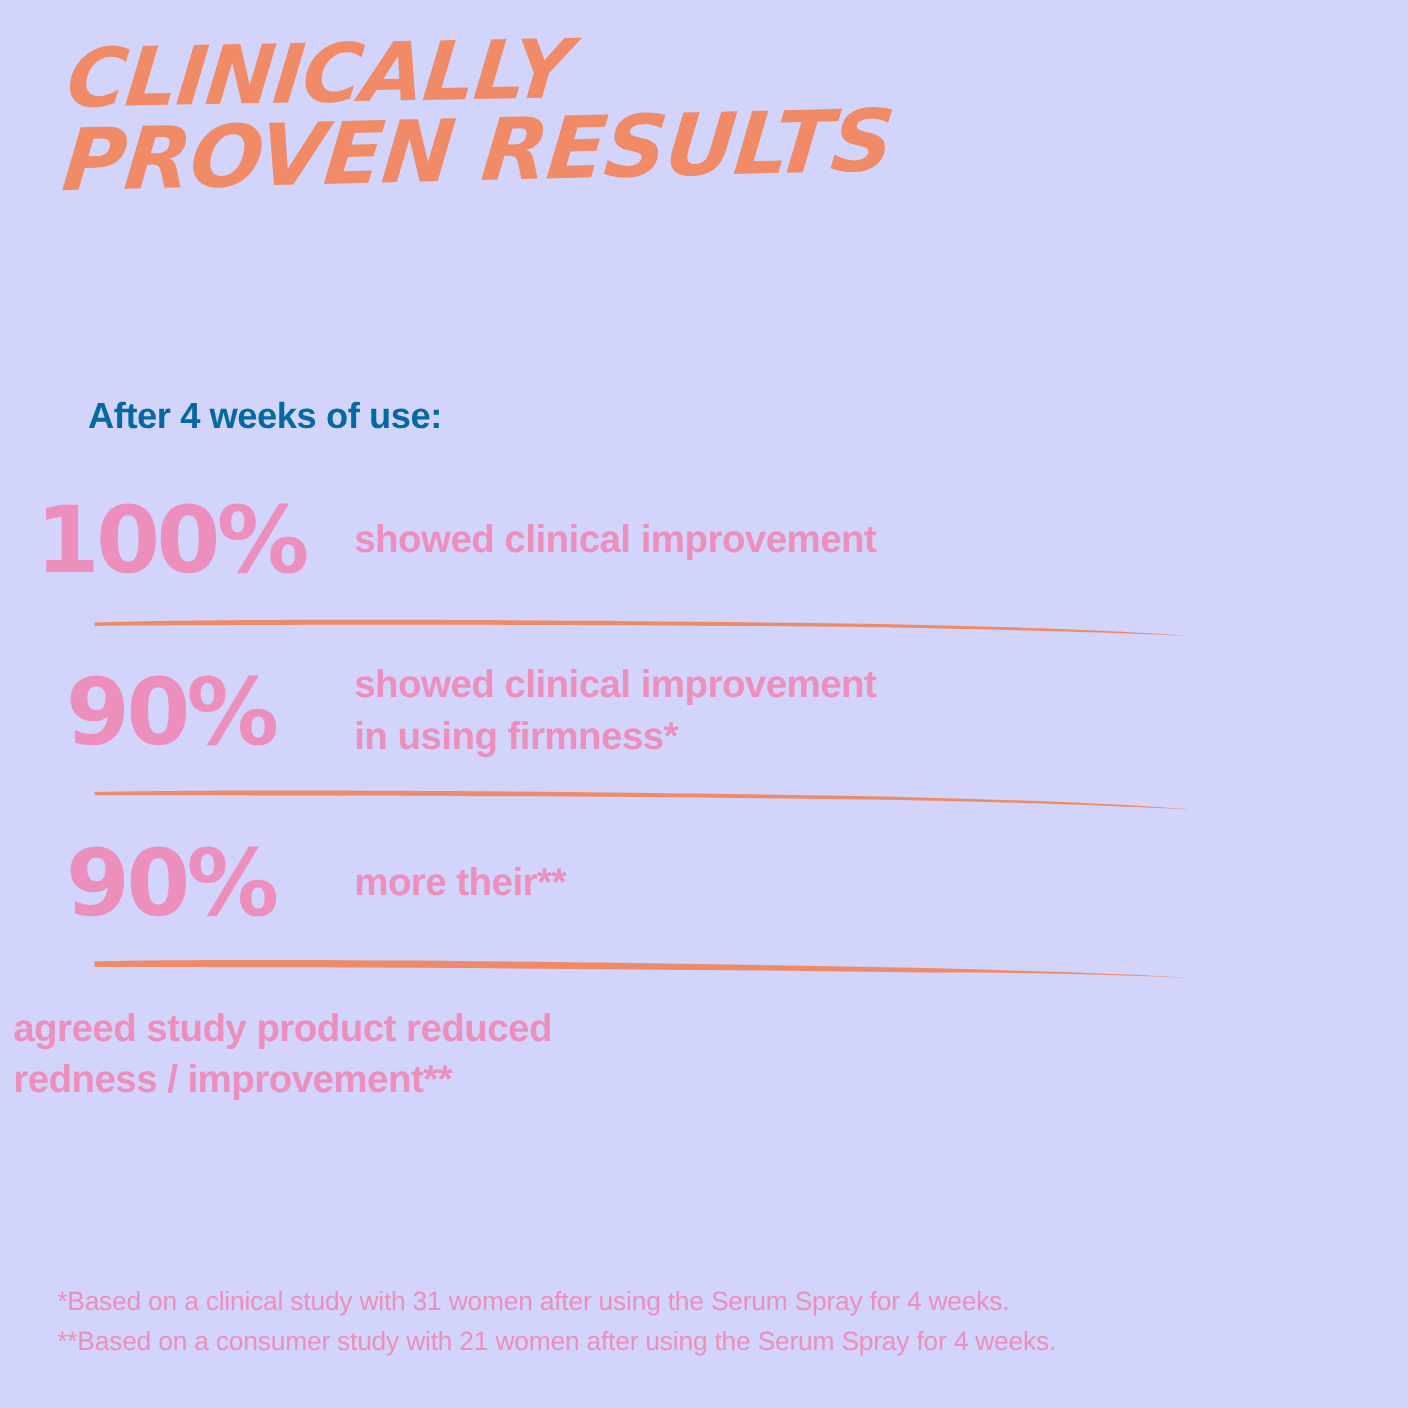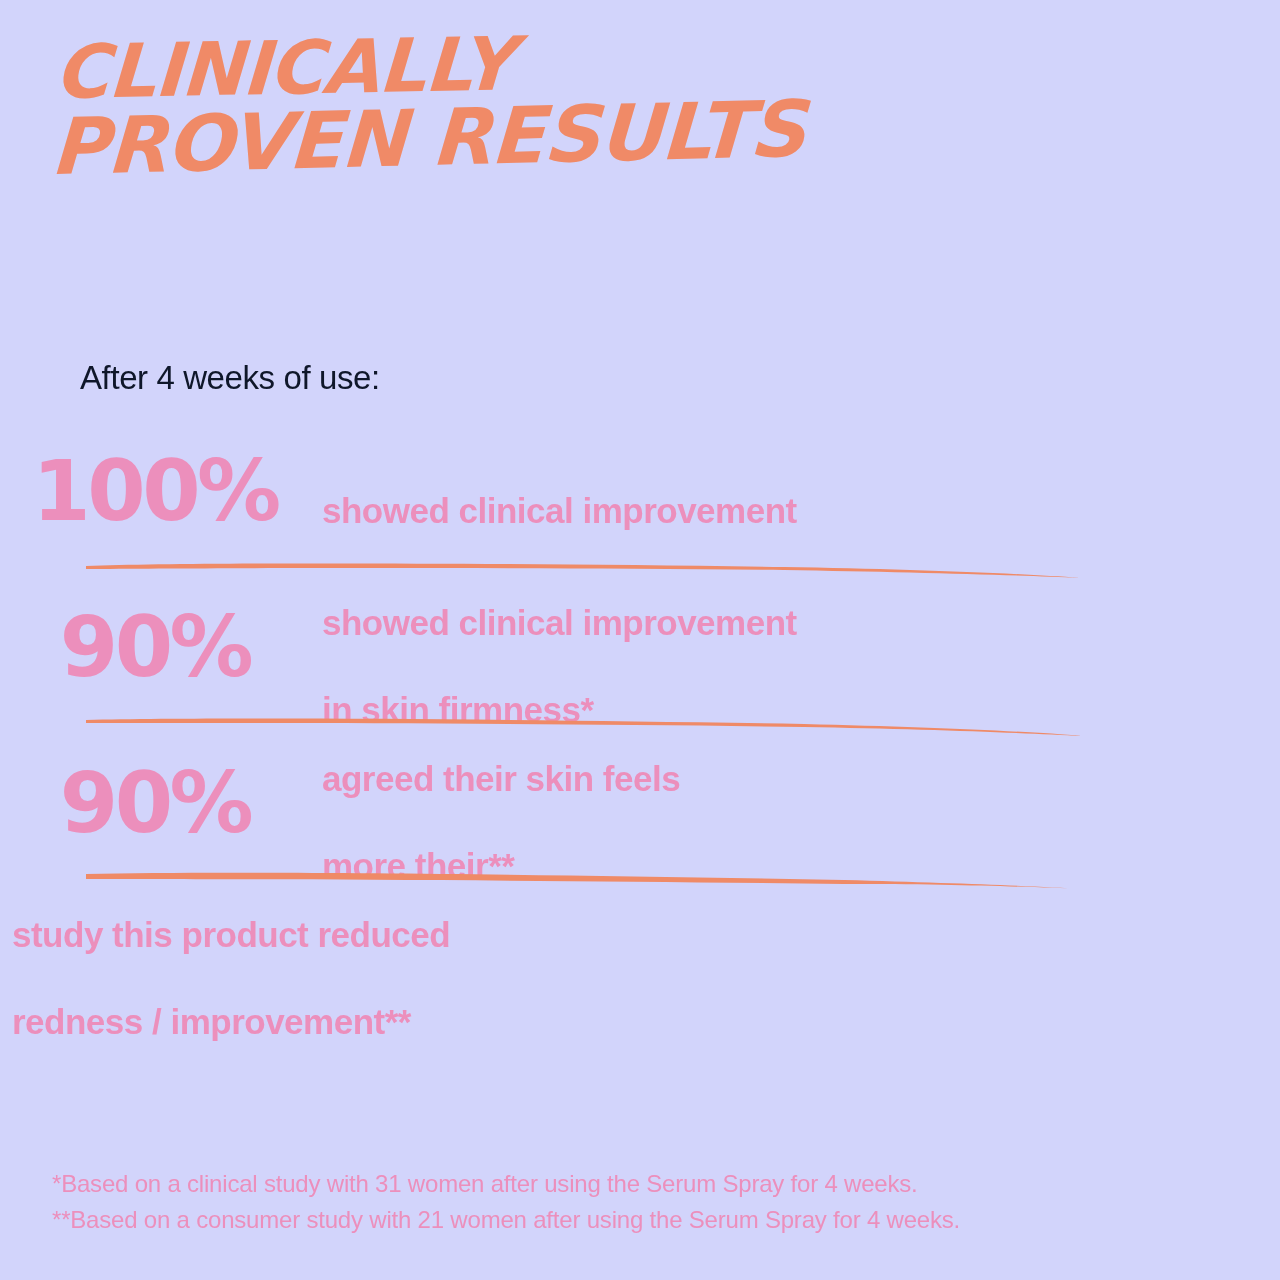--- a/index.html
+++ b/index.html
@@ -52,23 +52,23 @@
     transform: skewX(-7deg) rotate(-1.4deg);
     margin-top: 6px;
     margin-left: 0px;
   }
 
   
   .subhead {
     position: absolute;
     left: 80px;
     top: 359px;
-    color: #0f172a;
+    color: #0369a1;
     font-size: 33px;
-    font-weight: normal;
+    font-weight: bold;
     letter-spacing: -0.4px;
     white-space: nowrap;
   }
 
   
   .stats {
     position: absolute;
     left: 0;
     top: 432px;
     width: 1136px;
@@ -96,21 +96,20 @@
     color: #ec8fbc;
     font-size: 35px;
     font-weight: bold;
     line-height: 1.33;
     letter-spacing: -0.5px;
     padding-left: 12px;
   }
   .stat-text .line {
     display: block;
     white-space: nowrap;
-    margin-top: 40px;
   }
 
   
   .divider {
     position: relative;
     height: 38px;
     margin-left: 84px;
     width: 1000px;
   }
   .divider svg {
@@ -159,47 +158,46 @@
     <div class="divider">
       <svg viewBox="0 0 1000 38" preserveAspectRatio="none" aria-hidden="true">
         <path d="M2,16 C120,12 420,13 700,17 C820,19 930,23 996,28 C930,25 820,22 700,20 C420,17 120,18 2,19 Z" fill="#ef8a67"></path>
       </svg>
     </div>
 
     <div class="stat-row">
       <div class="stat-number">90%</div>
       <div class="stat-text">
         <span class="line">showed clinical improvement</span>
-        <span class="line">in skin firmness*</span>
+        <span class="line">in using firmness*</span>
       </div>
     </div>
 
     <div class="divider">
       <svg viewBox="0 0 1000 38" preserveAspectRatio="none" aria-hidden="true">
         <path d="M2,14 C140,11 440,13 720,18 C840,21 940,25 998,30 C940,27 840,23 720,21 C440,17 140,17 2,17 Z" fill="#ef8a67"></path>
       </svg>
     </div>
 
     <div class="stat-row">
       <div class="stat-number">90%</div>
       <div class="stat-text">
-        <span class="line">agreed their skin feels</span>
         <span class="line">more their**</span>
       </div>
     </div>
 
     <div class="divider">
       <svg viewBox="0 0 1000 38" preserveAspectRatio="none" aria-hidden="true">
         <path d="M2,12 C150,9 450,12 760,18 C870,21 950,24 998,27 C950,25 870,22 760,22 C450,18 150,17 2,17 Z" fill="#ef8a67"></path>
       </svg>
     </div>
 
     <div class="stat-row">
       <div class="stat-text">
-        <span class="line">study this product reduced</span>
+        <span class="line">agreed study product reduced</span>
         <span class="line">redness / improvement**</span>
       </div>
     </div>
 
   </div>
 
   <div class="footnotes">
     <div class="footnote">*Based on a clinical study with 31 women after using the Serum Spray for 4 weeks.</div>
     <div class="footnote">**Based on a consumer study with 21 women after using the Serum Spray for 4 weeks.</div>
   </div>

